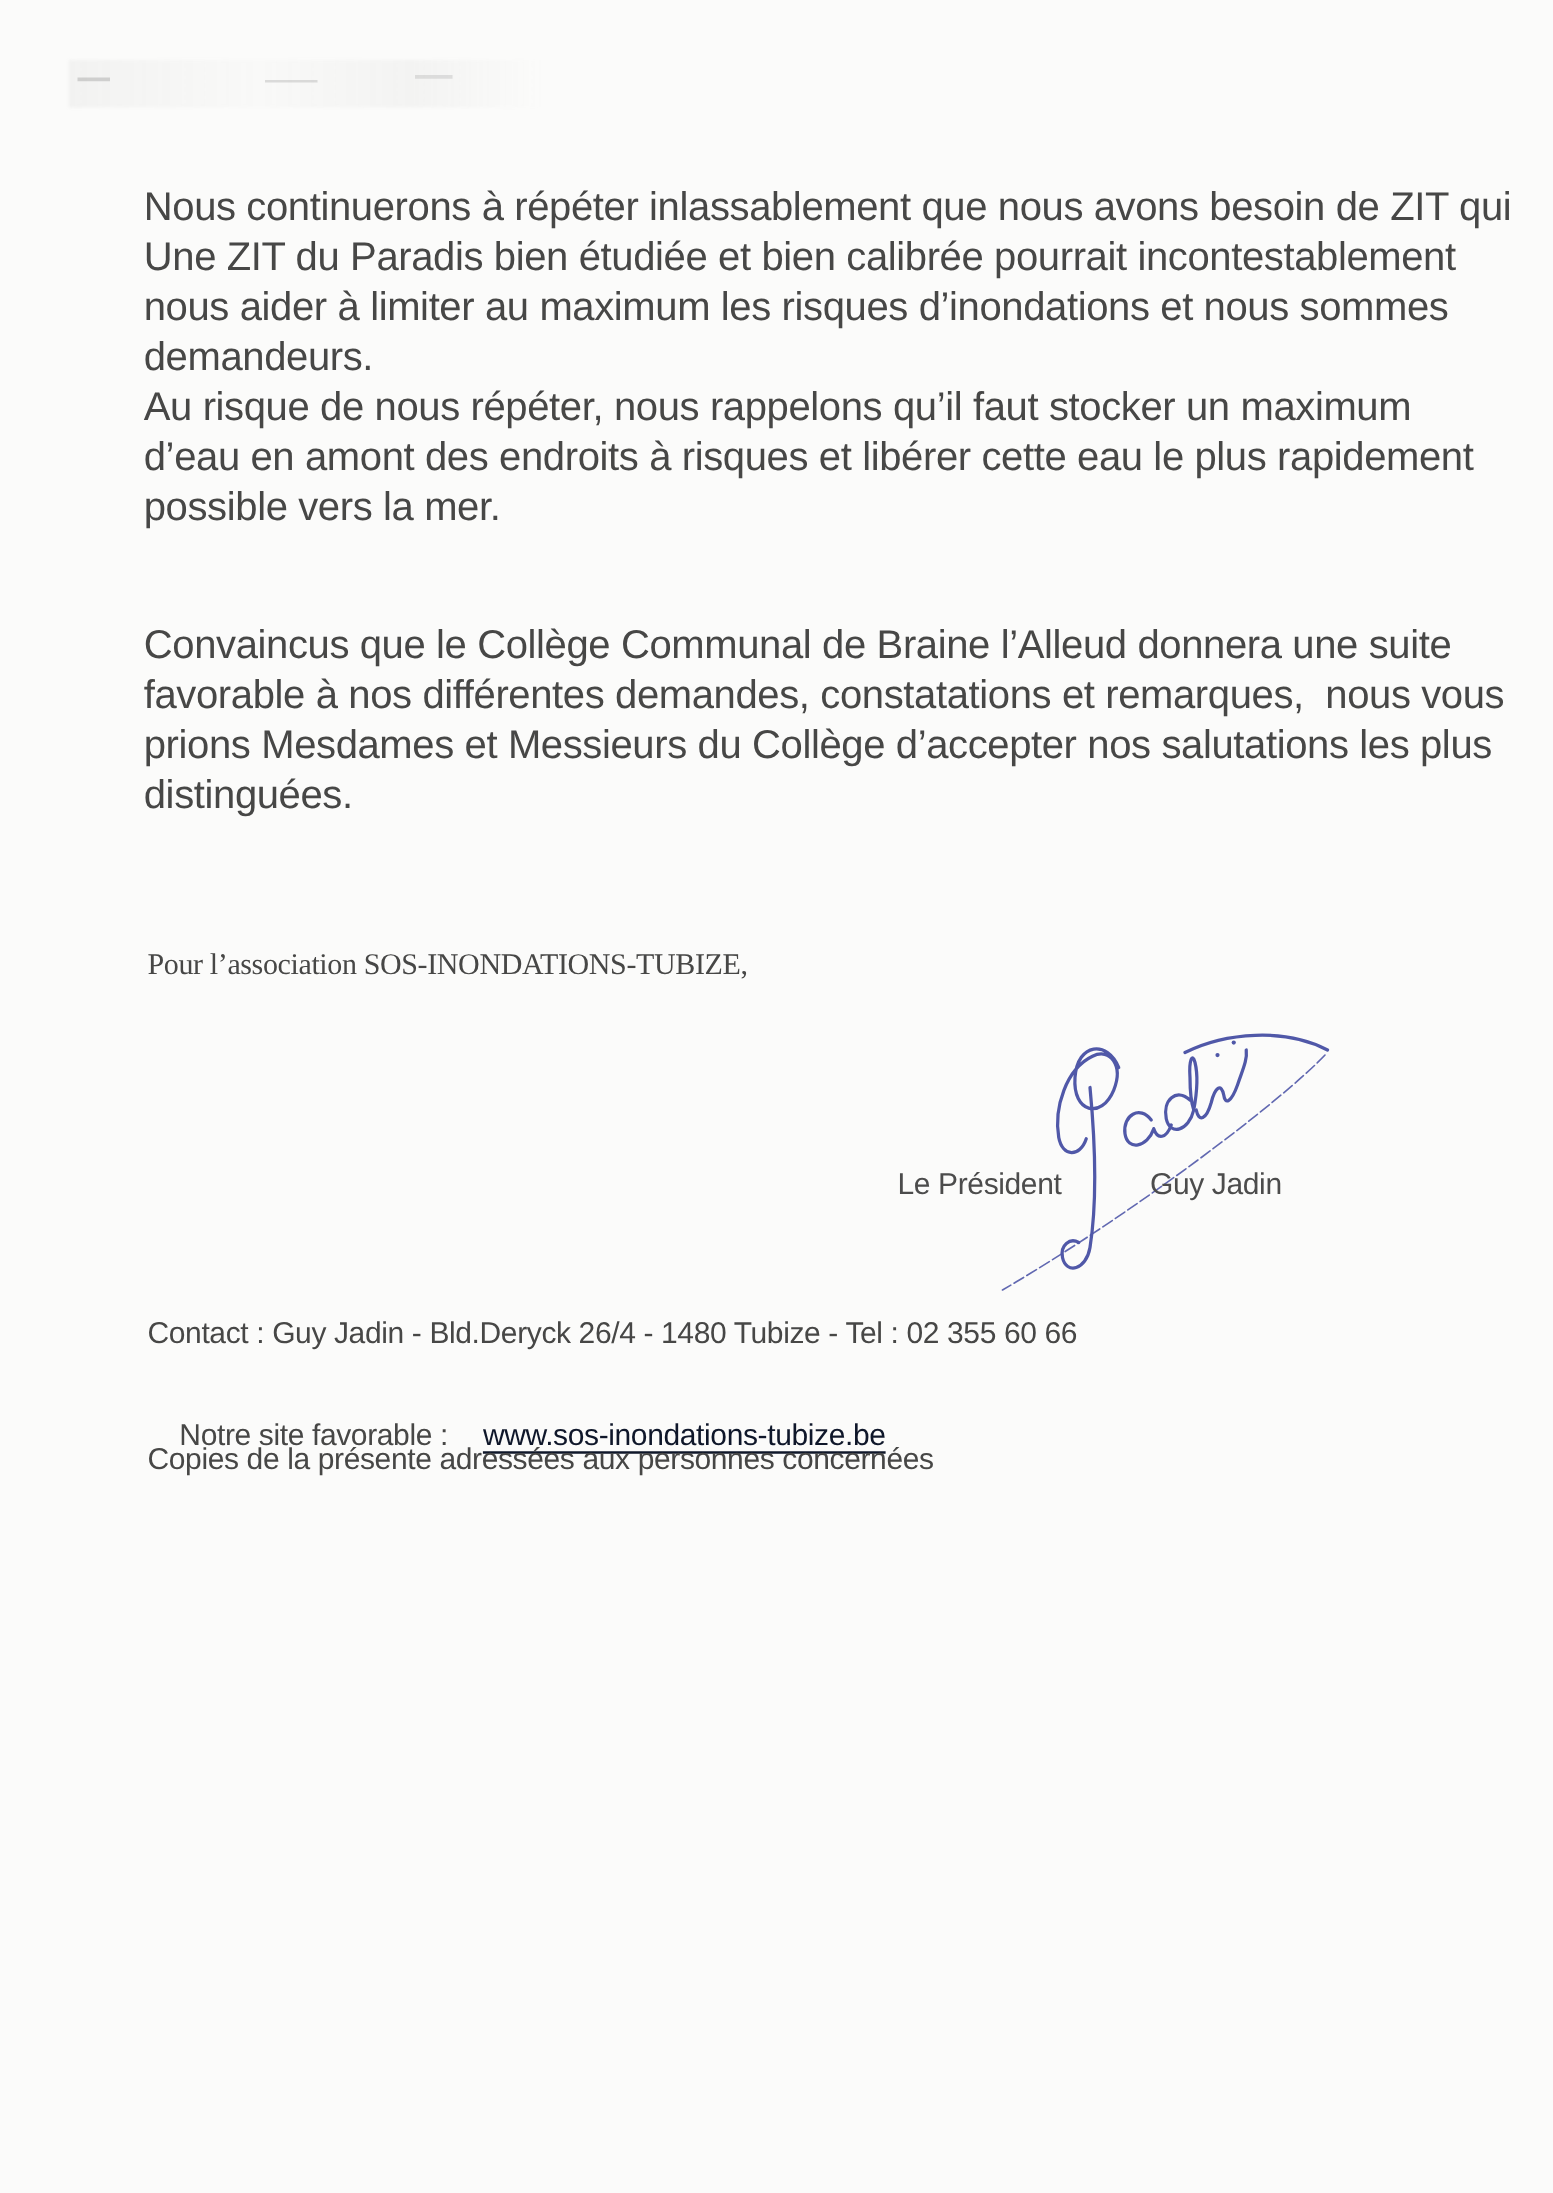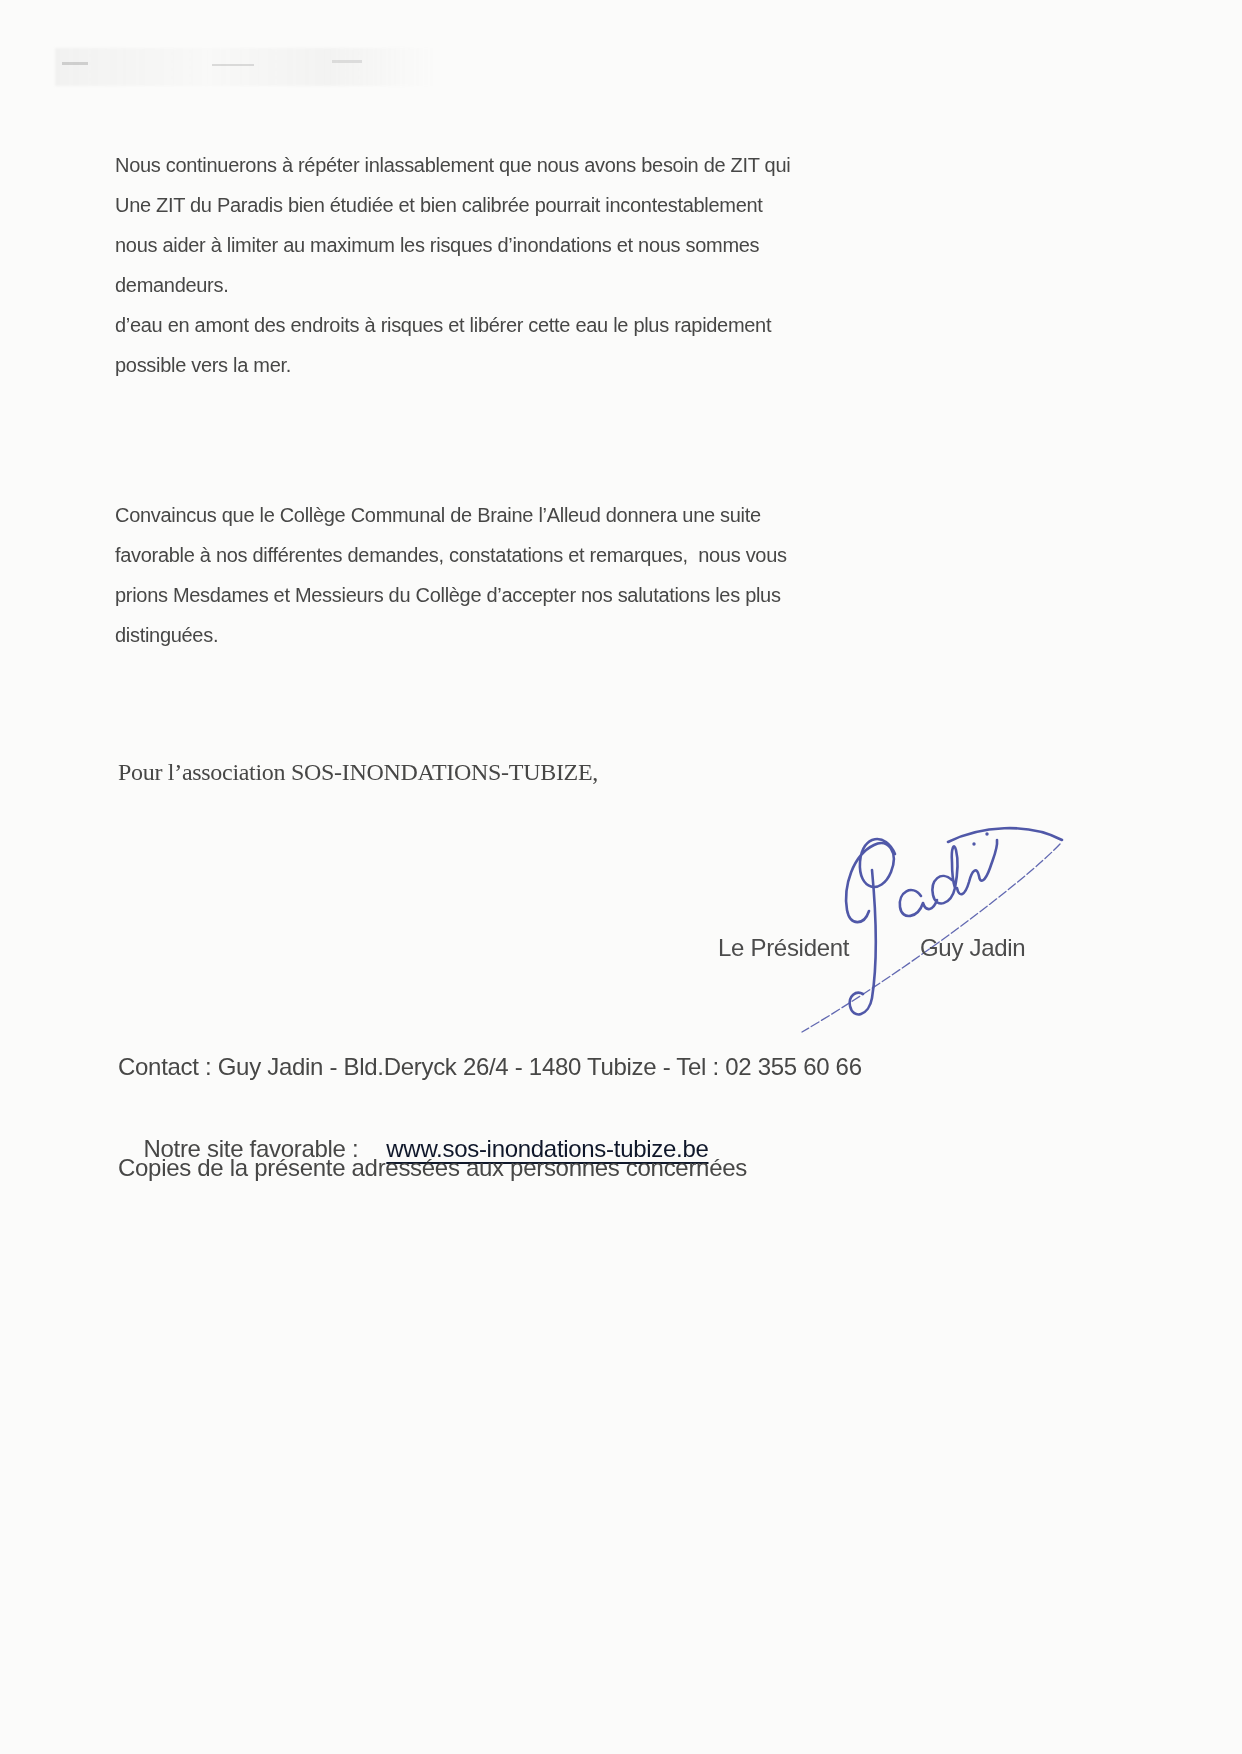--- a/index.html
+++ b/index.html
@@ -15,21 +15,21 @@
   .txt {
     position:absolute;
     font-size:24px;
     line-height:40px;
     letter-spacing:-0.3px;
     white-space:pre;
     color:#474746;
   }
   .block { position:absolute; left:115px; }
   .block .line {
-    font-size:20px;
+    font-size:32px;
     line-height:40px;
     letter-spacing:-0.3px;
     white-space:pre;
   }
   #para1 { top:145px; }
   #para2 { top:495px; }
   #association { left:118px; top:752px;font-family:Liberation Serif, serif; }
   #sig-role   { left:718px; top:928px; color:#4c4c4c; }
   #sig-name   { left:920px; top:928px; color:#4c4c4c; }
   #contact-line { left:118px; top:1047px; }
@@ -64,20 +64,21 @@
   <div class="artifact a1"></div>
   <div class="artifact a2"></div>
   <div class="artifact a3"></div>
   <div class="artifact a4"></div>
 
   <div class="block" id="para1">
     <div class="line">Nous continuerons à répéter inlassablement que nous avons besoin de ZIT qui</div>
     <div class="line">Une ZIT du Paradis bien étudiée et bien calibrée pourrait incontestablement</div>
     <div class="line">nous aider à limiter au maximum les risques d’inondations et nous sommes</div>
     <div class="line">demandeurs.</div>
+    <div class="line">Au risque de nous répéter, nous rappelons qu’il faut stocker un maximum</div>
     <div class="line">d’eau en amont des endroits à risques et libérer cette eau le plus rapidement</div>
     <div class="line">possible vers la mer.</div>
   </div>
 
   <div class="block" id="para2">
     <div class="line">Convaincus que le Collège Communal de Braine l’Alleud donnera une suite</div>
     <div class="line">favorable à nos différentes demandes, constatations et remarques,  nous vous</div>
     <div class="line">prions Mesdames et Messieurs du Collège d’accepter nos salutations les plus</div>
     <div class="line">distinguées.</div>
   </div>

